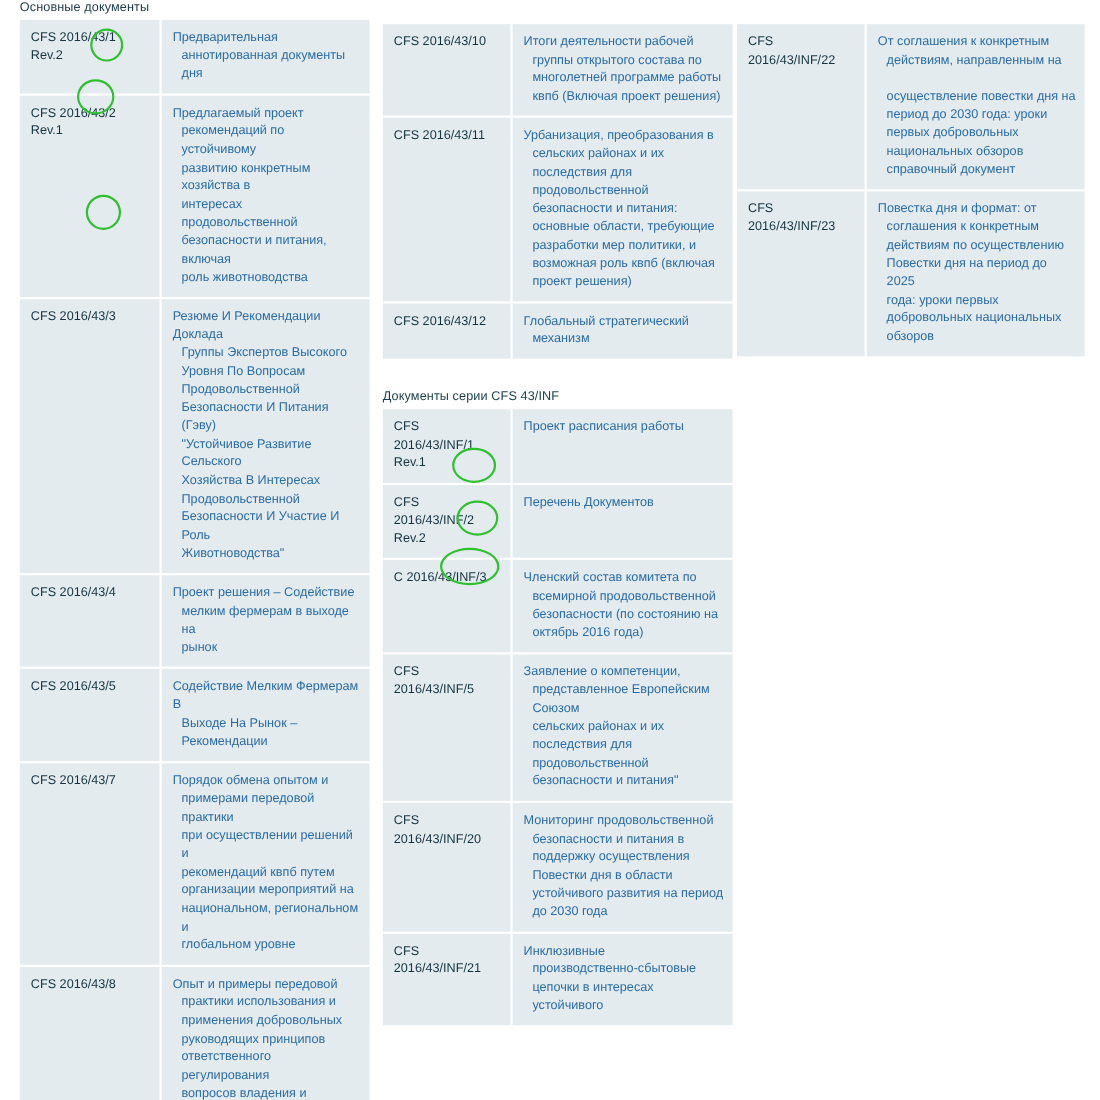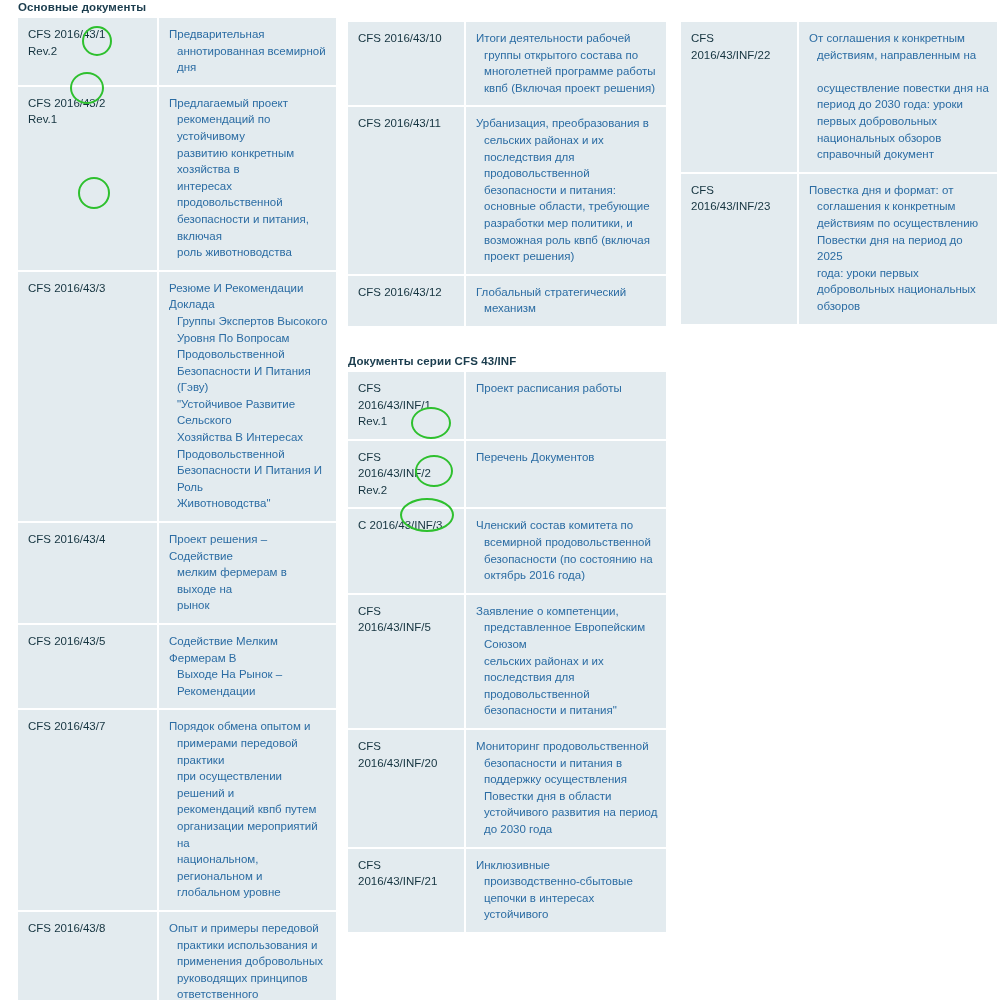--- a/index.html
+++ b/index.html
@@ -17,25 +17,25 @@
     height: 1000px;
     overflow: hidden;
   }
 
   .col {
     position: absolute;
     top: 0;
   }
   #col-1 { left: 18px;  width: 318px; }
   #col-2 { left: 348px; width: 318px; }
-  #col-3 { left: 670px; width: 316px; margin-left: 11px; }
+  #col-3 { left: 670px; width: 316px; }
 
   .section-title {
     font-size: 11.5px;
-    font-weight: bold;
+    font-weight: normal;
     color: #1a3c4d;
     letter-spacing: .1px;
     margin: 0 0 4px 0;
     padding: 0;
     line-height: 14px;
   }
   .spacer-title { height: 18px; }
 
   table.doc-table {
     border-collapse: collapse;
@@ -44,21 +44,21 @@
   }
   table.doc-table td {
     background: #e3ebef;
     border-bottom: 2px solid #ffffff;
     vertical-align: top;
     padding: 8px 8px 9px 10px;
     font-size: 11.5px;
     line-height: 16.6px;
   }
   td.code {
-    width: 140px;
+    width: 128px;
     color: #14333f;
     border-right: 2px solid #ffffff;
     white-space: pre-line;
     padding-left: 12px;
   }
   #col-2 td.code, #col-3 td.code { width: 117px; }
   td.title {
     color: #2b6ca3;
   }
   td.title .ln {
@@ -81,21 +81,21 @@
 
   <div class="col" id="col-1">
     <div class="section-title">Основные документы</div>
     <table class="doc-table">
       <tbody>
           <tr>
             <td class="code">CFS 2016/43/1
  Rev.2</td>
             <td class="title">
               <span class="ln">Предварительная</span>
-              <span class="ln ind">аннотированная всемирной дня</span>
+              <span class="ln ind">аннотированная документы дня</span>
             </td>
           </tr>
           <tr>
             <td class="code">CFS 2016/43/2
  Rev.1</td>
             <td class="title">
               <span class="ln">Предлагаемый проект</span>
               <span class="ln ind">рекомендаций по устойчивому</span>
               <span class="ln ind">развитию конкретным хозяйства в</span>
               <span class="ln ind">интересах продовольственной</span>
@@ -107,21 +107,21 @@
             <td class="code">CFS 2016/43/3</td>
             <td class="title">
               <span class="ln">Резюме И Рекомендации Доклада</span>
               <span class="ln ind">Группы Экспертов Высокого</span>
               <span class="ln ind">Уровня По Вопросам</span>
               <span class="ln ind">Продовольственной</span>
               <span class="ln ind">Безопасности И Питания (Гэву)</span>
               <span class="ln ind">"Устойчивое Развитие Сельского</span>
               <span class="ln ind">Хозяйства В Интересах</span>
               <span class="ln ind">Продовольственной</span>
-              <span class="ln ind">Безопасности И Питания И Роль</span>
+              <span class="ln ind">Безопасности И Участие И Роль</span>
               <span class="ln ind">Животноводства"</span>
             </td>
           </tr>
           <tr>
             <td class="code">CFS 2016/43/4</td>
             <td class="title">
               <span class="ln">Проект решения – Содействие</span>
               <span class="ln ind">мелким фермерам в выходе на</span>
               <span class="ln ind">рынок</span>
             </td>

